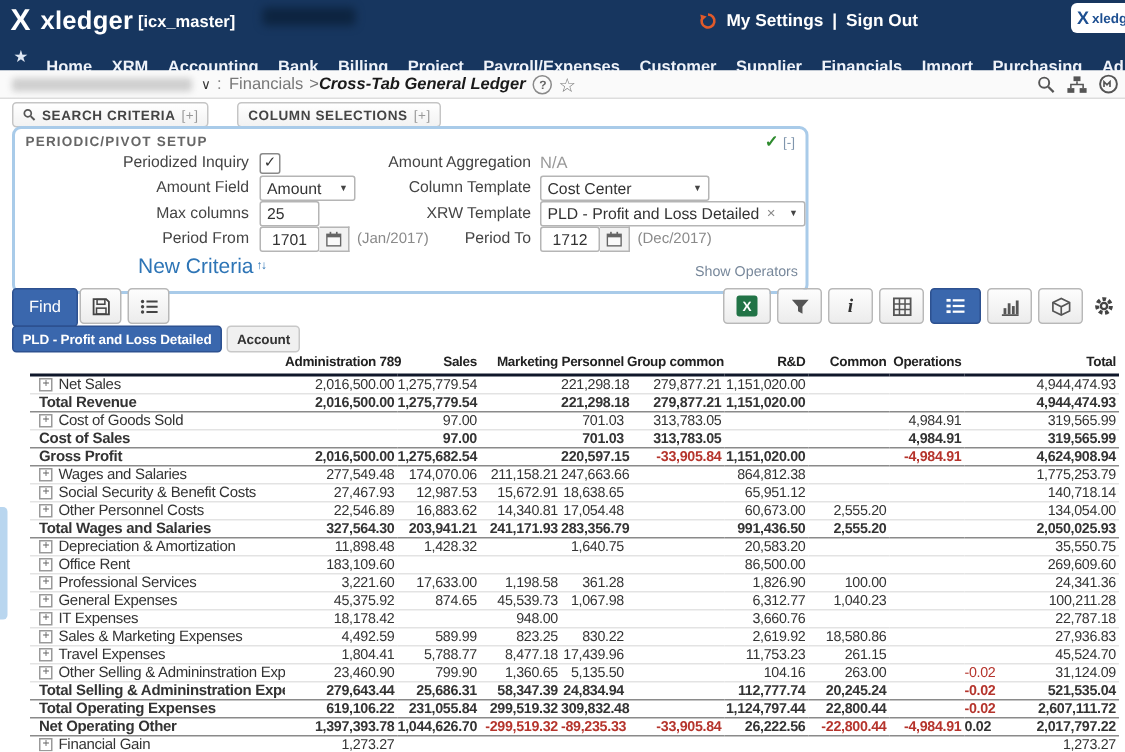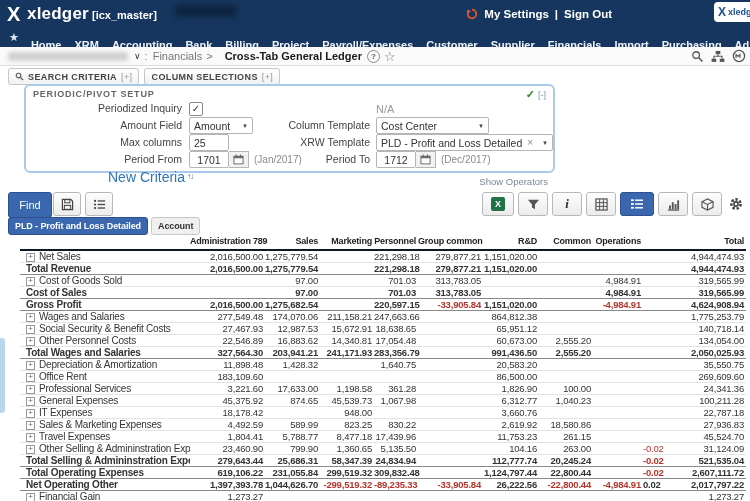--- a/index.html
+++ b/index.html
@@ -19,30 +19,30 @@
   .menu-star{color:#dfe7f3;font-size:11px;margin:0 4px 0 9px;}
   .menu-items{display:flex;gap:13px;margin-left:8px;}
   .menu-item{color:#eef2f9;font-size:11px;font-weight:600;white-space:nowrap;cursor:default;margin-top:14px;}
   
   .crumbbar{position:absolute;left:0;top:47px;width:750px;height:18px;background:#fafafa;border-bottom:1px solid #ddd;display:flex;align-items:center;font-size:11px;}
   .crumb-redact{width:120px;height:9px;background:#cfcfcf;filter:blur(2px);margin-left:8px;border-radius:2px;}
   .crumb-caret{color:#333;font-size:9px;margin-left:6px;}
   .crumb-colon{color:#888;margin-left:4px;}
   .crumb-root{color:#777;margin-left:5px;}
   .crumb-sep{color:#777;margin-left:4px;}
-  .crumb-title{color:#1a1a1a;font-weight:bold;margin-left:12px;}
+  .crumb-title{color:#1a1a1a;font-weight:bold;margin-left:0;font-style:italic;}
   .help-circ{width:11px;height:11px;border:1px solid #8a8a8a;border-radius:50%;color:#666;font-size:8px;font-weight:bold;display:flex;align-items:center;justify-content:center;margin-left:5px;}
   .fav-star{color:#777;font-size:13px;margin-left:4px;}
   .crumb-icons{position:absolute;right:4px;top:2px;display:flex;gap:7px;align-items:center;}
   
-  .crit-tabs{position:absolute;left:8px;top:68px;display:flex;gap:5px;}
+  .crit-tabs{position:absolute;left:8px;top:68px;display:flex;gap:19px;}
   .crit-tab{height:15px;display:inline-flex;align-items:center;gap:4px;padding:0 6px;border:1px solid #c5c5c5;border-radius:3px;background:linear-gradient(#fff,#f2f2f2);font-size:9px;font-weight:bold;letter-spacing:.4px;color:#444;}
   .crit-tab .plus{color:#999;font-weight:normal;}
   
-  .panel{position:absolute;left:24px;top:84px;width:531px;height:89px;border:2px solid #a9cbe9;border-radius:6px;background:#fff;box-sizing:border-box;}
+  .panel{position:absolute;left:8px;top:84px;width:531px;height:112px;border:2px solid #a9cbe9;border-radius:6px;background:#fff;box-sizing:border-box;}
   .panel-title{position:absolute;left:7px;top:3px;font-size:9px;font-weight:bold;letter-spacing:.8px;color:#666;}
   .panel-ctrl{position:absolute;right:7px;top:2px;font-size:10px;display:flex;gap:3px;align-items:center;}
   .chk-green{color:#2e8b2e;font-weight:bold;font-size:11px;}
   .collapse{color:#7f95ad;font-size:9px;}
   .f-label{position:absolute;font-size:10.5px;color:#444;text-align:right;height:17px;line-height:17px;}
   .f-label.l{left:10px;width:146px;}
   .f-label.r{left:198px;width:146px;}
   .f-ctrl{position:absolute;height:17px;display:flex;align-items:center;}
   .f-ctrl.l{left:163px;}
   .f-ctrl.r{left:350px;}
@@ -214,20 +214,21 @@
           </svg>
     </span>
     <span class="hint">(Jan/2017)</span>
   </div>
 
   <div class="f-ctrl l" style="top:82px;left:82px">
     <span class="link-blue">New Criteria</span>
     <span class="updown">↑↓</span>
   </div>
 
+  <div class="f-label r" style="top:14px">Amount Aggregation</div>
   <div class="f-ctrl r" style="top:14px">
     <span class="na">N/A</span>
   </div>
 
   <div class="f-label r" style="top:31px">Column Template</div>
   <div class="f-ctrl r" style="top:31px">
     <span class="sel" style="width:113px">
       <span>Cost Center</span>
       <span class="arr">▼</span>
     </span>

